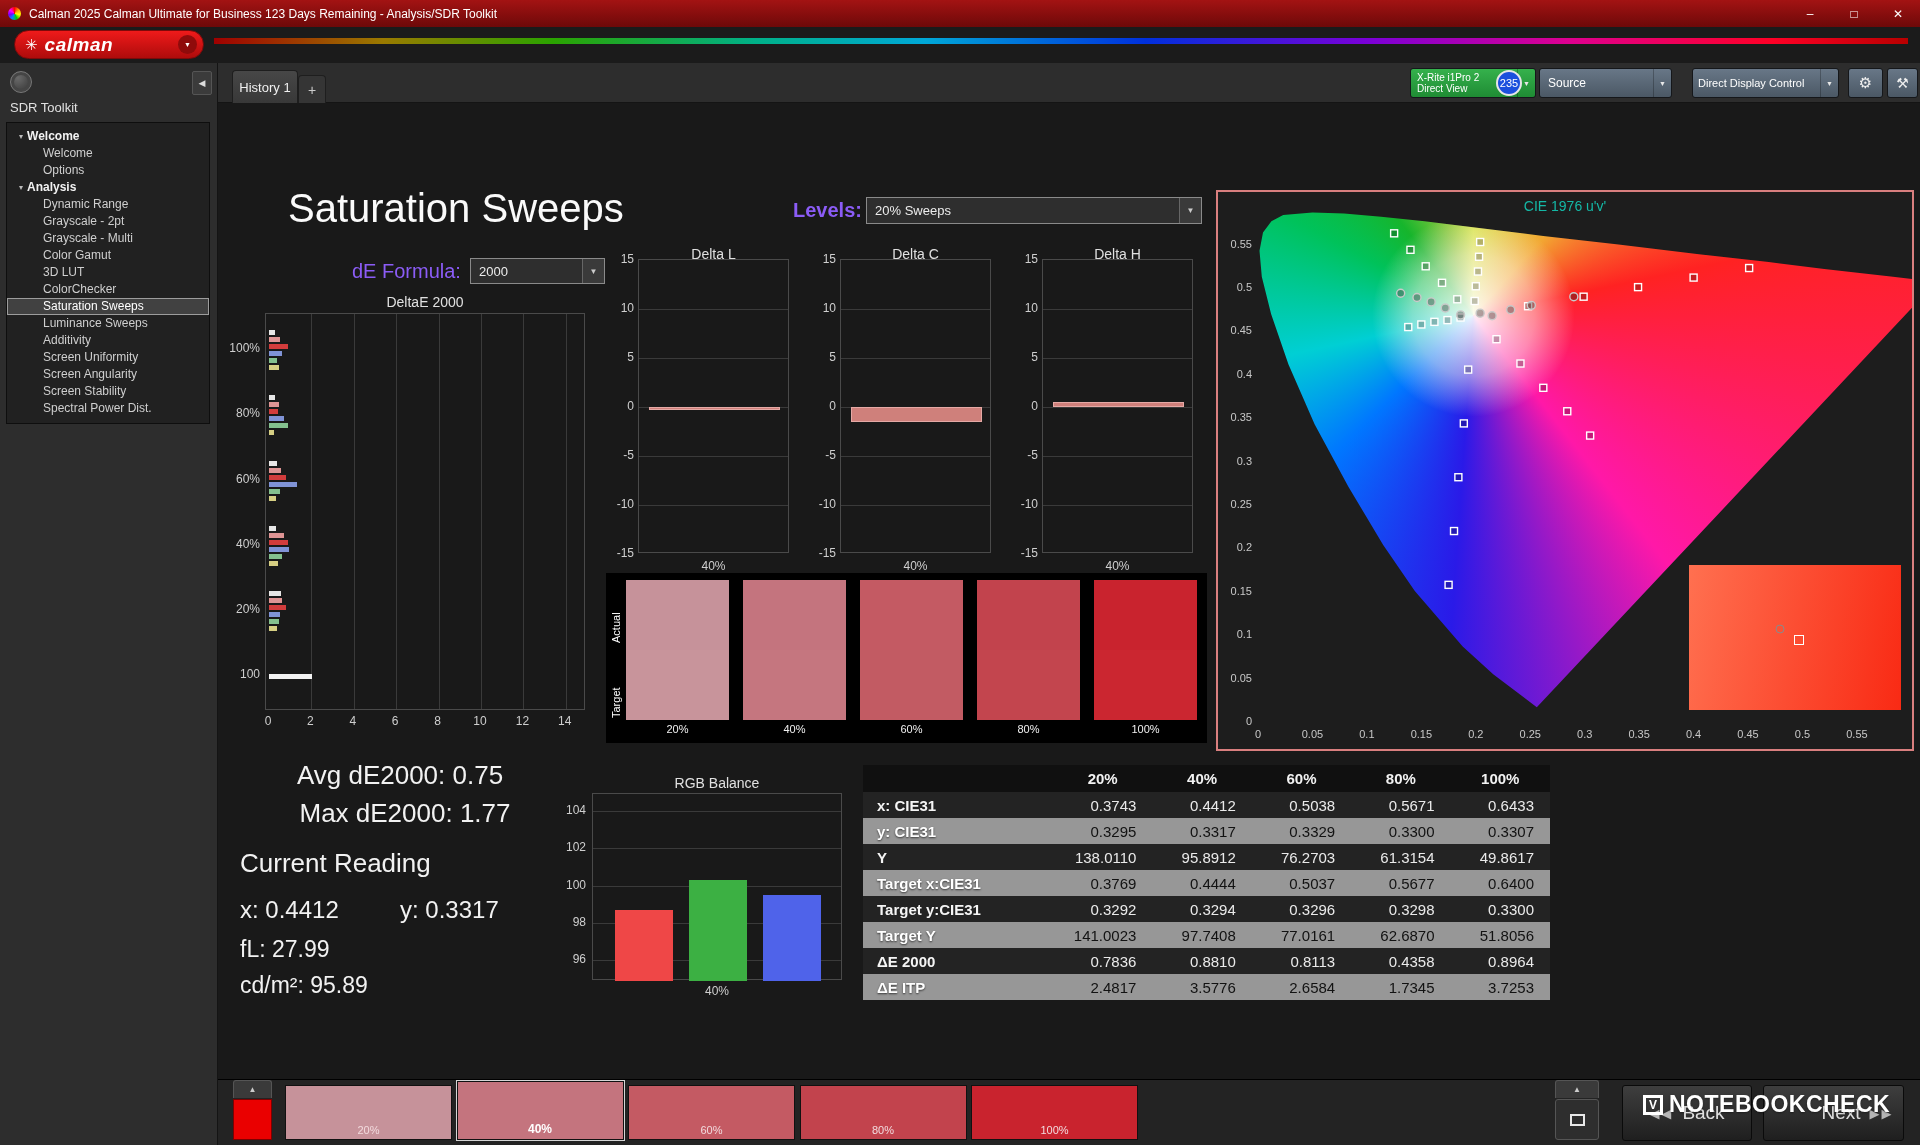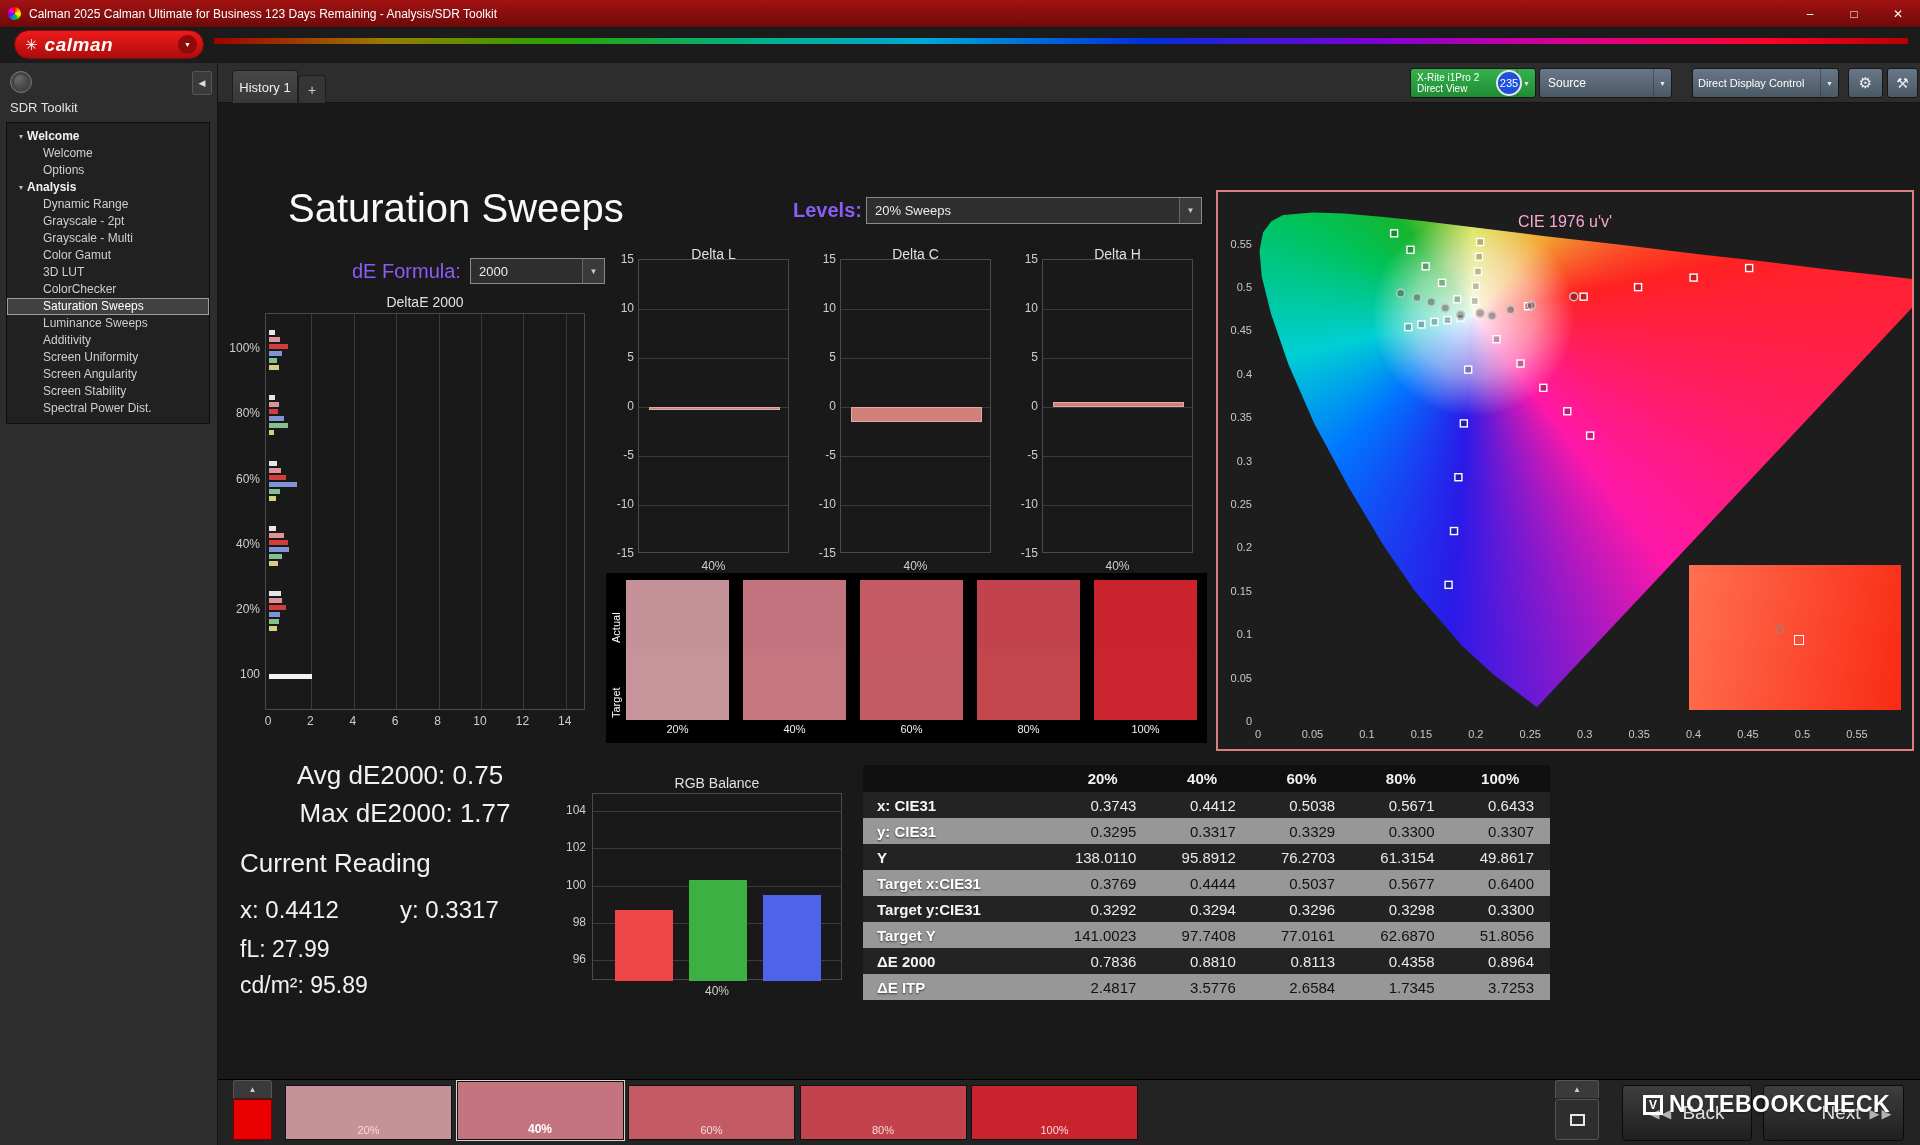--- a/index.html
+++ b/index.html
@@ -69,21 +69,21 @@
 #chart-rgb{left:556px;top:768px;width:310px;height:235px;}
 #chart-rgb .chart-title{left:36px;top:7px;width:250px;}
 
 .swstrip{position:absolute;left:606px;top:573px;width:601px;height:170px;background:#000;}
 .vlabel{position:absolute;left:4px;width:14px;font-size:11px;color:#fff;writing-mode:vertical-rl;transform:rotate(180deg);text-align:center;}
 .vlabel.actual{top:20px;height:70px;}
 .vlabel.target{top:95px;height:70px;}
 .swlab{text-align:center;font-size:11px;color:#f0f0f0;}
 
 .cie{position:absolute;left:1216px;top:190px;width:698px;height:561px;background:#1d1d1d;border:2px solid #d97f7f;overflow:hidden;}
-.cie-title{position:absolute;left:0;top:21px;width:100%;text-align:center;font-size:16px;color:#f9a8d4;z-index:3;}
+.cie-title{position:absolute;left:0;top:6px;width:100%;text-align:center;font-size:14px;color:#14b8a6;z-index:3;}
 .cie-ylab{font-size:11px;color:#c8c8c8;text-align:right;}
 .cie-xlab{font-size:11px;color:#c8c8c8;text-align:center;}
 
 .stat{position:absolute;color:#f2f2f2;}
 .stat-avg{left:240px;top:760px;width:320px;text-align:center;font-size:26px;}
 .stat-max{left:240px;top:798px;width:330px;text-align:center;font-size:26px;}
 .stat-cur{left:240px;top:848px;font-size:26px;}
 .stat-x{left:240px;top:896px;font-size:24px;}
 .stat-y{left:400px;top:896px;font-size:24px;}
 .stat-fl{left:240px;top:936px;font-size:23px;}

